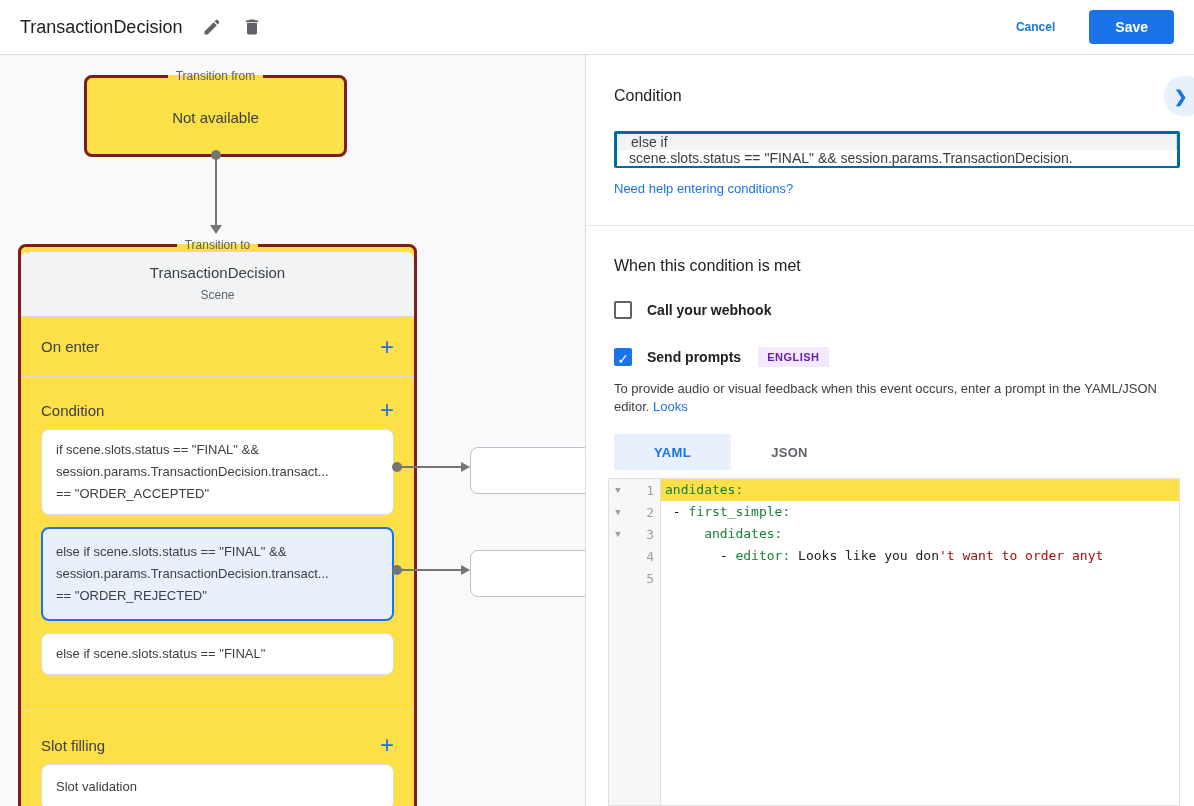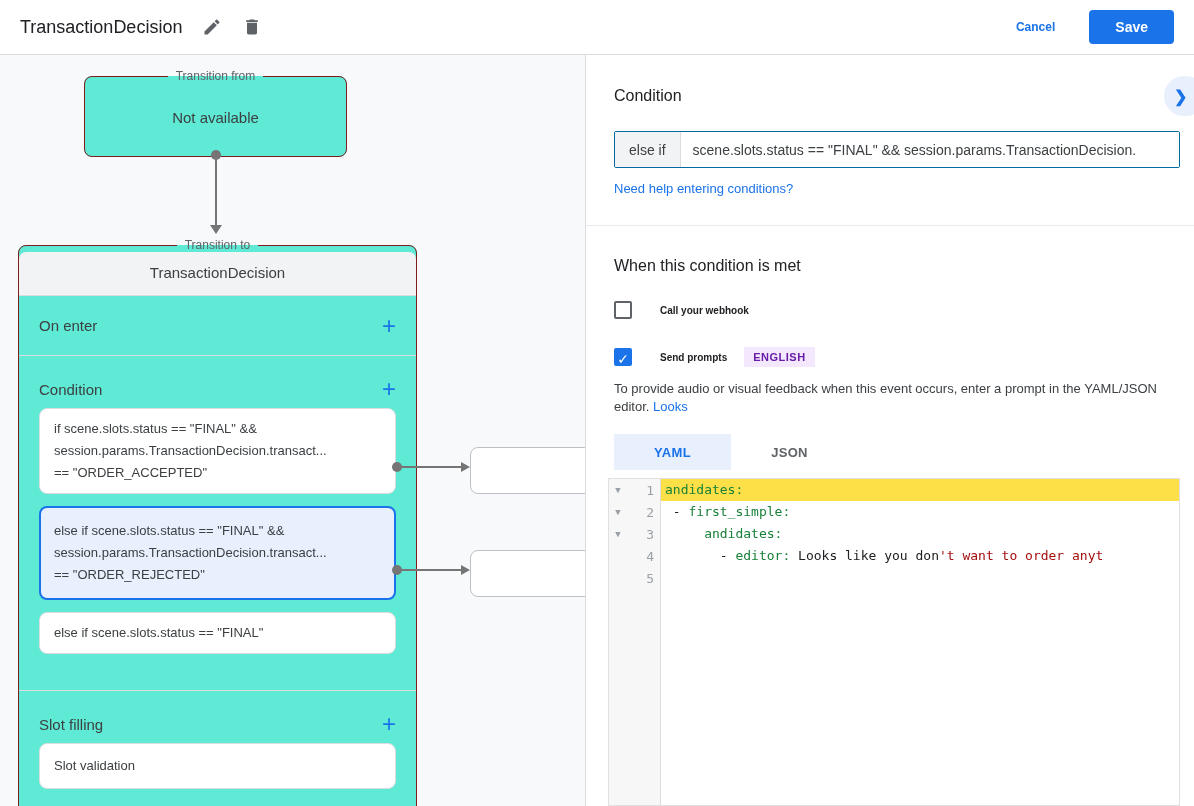--- a/index.html
+++ b/index.html
@@ -14,21 +14,21 @@
   .tb-icon svg { width:20px; height:20px; fill:#5f6368; }
   .tb-spacer { flex:1; }
   .cancel-btn { color:#1a73e8; font-size:12px; font-weight:bold; margin-right:34px; cursor:pointer; background:none; border:none; font-family:inherit; }
   .save-btn { background:#1a73e8; color:#fff; font-size:14px; font-weight:bold; border:none;
               border-radius:4px; padding:9px 26px; cursor:pointer; font-family:inherit; }
 
   .main { display:flex; height:751px; }
 
   
   .canvas { position:relative; width:585px; height:751px; background:#f8f9fa; overflow:hidden; flex:none; }
-  fieldset { border:1px solid #7f1d1d; border-radius:8px; background:#5eead4; }
+  fieldset { border:3px solid #7f1d1d; border-radius:8px; background:#fde047; }
   legend { margin:0 auto; padding:0 8px; font-size:12px; color:#5f6368; text-align:center; }
 
   .from-box { position:absolute; left:84px; top:14px; width:263px; height:88px; }
   .from-box .fb-val { text-align:center; margin-top:26px; font-size:15px; color:#3c4043; }
 
   .dot { position:absolute; width:10px; height:10px; border-radius:50%; background:#757575; }
   .vline { position:absolute; width:2px; background:#757575; }
   .hline { position:absolute; height:2px; background:#757575; }
   .arr-down { position:absolute; width:0; height:0; border-left:6px solid transparent;
               border-right:6px solid transparent; border-top:9px solid #757575; }
@@ -56,34 +56,34 @@
                border:1px solid #bdc1c6; border-radius:8px; }
 
   
   .panel { flex:1; background:#fff; border-left:1px solid #dadce0; position:relative; overflow:hidden; }
   .p-sec { padding:0 14px 0 28px; }
   .p-head { font-size:16px; font-weight:400; color:#202124; }
   .cond-head-row { display:flex; align-items:center; justify-content:space-between; margin-top:32px; }
   .chev-btn { position:absolute; right:-12px; top:21px; width:42px; height:40px; border-radius:20px;
               background:#e8f0fe; color:#1a73e8; border:none; font-size:16px; font-weight:bold;
               cursor:pointer; text-align:left; padding-left:10px; font-family:inherit; }
-  .cond-input-group { display:flex; margin-top:26px; height:37px; border:1px solid #0369a1; border-radius:2px; }
+  .cond-input-group { display:flex; margin-top:26px; height:37px; border:3px solid #0369a1; border-radius:2px;flex-direction:column; }
   .cond-op { background:#f1f3f4; border-right:1px solid #dadce0; display:flex; align-items:center;
              padding:0 14px; font-size:14px; color:#3c4043; flex:none; }
   .cond-expr { flex:1; border:none; outline:none; font-size:14px; color:#3c4043; padding:0 12px;
                font-family:inherit; white-space:nowrap; overflow:hidden; }
   .help-link { display:inline-block; margin-top:13px; font-size:13px; color:#1a73e8; text-decoration:none; cursor:pointer;text-align:right; }
   .divider { border-top:1px solid #e8eaed; margin-top:28px; }
   .when-head { margin-top:31px; }
   .chk-row { display:flex; align-items:center; margin-top:26px; }
   .chk-row.second { margin-top:28px; }
   .chk { width:18px; height:18px; border:2px solid #5f6368; border-radius:2px; background:#fff; cursor:pointer; flex:none; }
   .chk.checked { background:#1a73e8; border-color:#1a73e8; color:#fff; font-size:14px;
                  line-height:18px; text-align:center; }
-  .chk-label { margin-left:28px; font-size:10px; font-weight:bold; color:#202124; }
+  .chk-label { margin-left:15px; font-size:14px; font-weight:bold; color:#202124; }
   .lang-badge { margin-left:17px; background:#f3e8fd; color:#681da8; font-size:11px; font-weight:bold;
                 letter-spacing:.5px; padding:4px 9px; border-radius:0; }
   .desc { margin-top:13px; font-size:13px; color:#3c4043; line-height:18px; max-width:575px; }
   .desc a { color:#1a73e8; text-decoration:none; cursor:pointer; }
   .tabs { display:flex; margin-top:18px;text-align:right; }
   .tab { width:117px; height:36px; display:flex; align-items:center; justify-content:center;
          font-size:13px; font-weight:bold; letter-spacing:.3px; color:#5f6368; cursor:pointer; }
   .tab.active { background:#e8f0fe; color:#1a73e8; }
 
   
@@ -132,20 +132,21 @@
 
     <div class="dot" style="left:211px; top:95px;"></div>
     <div class="vline" style="left:215px; top:100px; height:70px;"></div>
     <div class="arr-down" style="left:210px; top:170px;"></div>
 
     <fieldset class="to-box">
       <legend>Transition to</legend>
 
       <div class="tt-header">
         <div class="tt-title">TransactionDecision</div>
+        <div class="tt-sub">Scene</div>
       </div>
 
       <div class="tt-row">
         <span class="sec-label">On enter</span>
         <span class="plus">+</span>
       </div>
 
       <div class="tt-section">
         <div class="label-row">
           <span class="sec-label">Condition</span>

